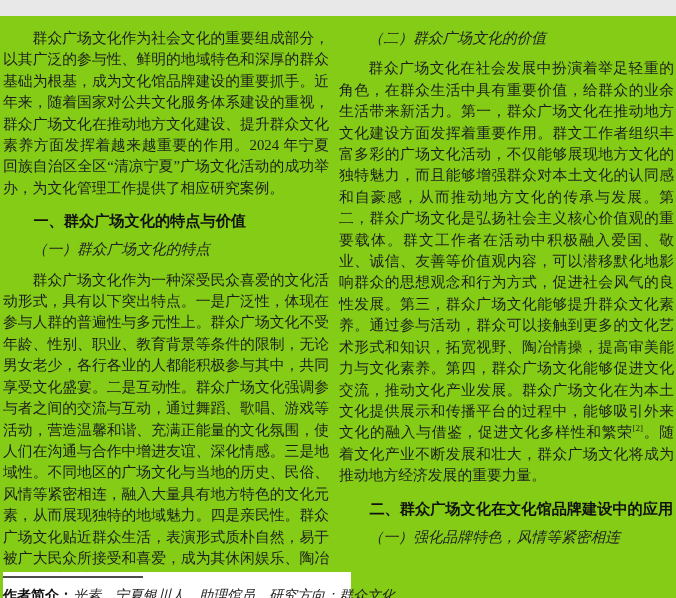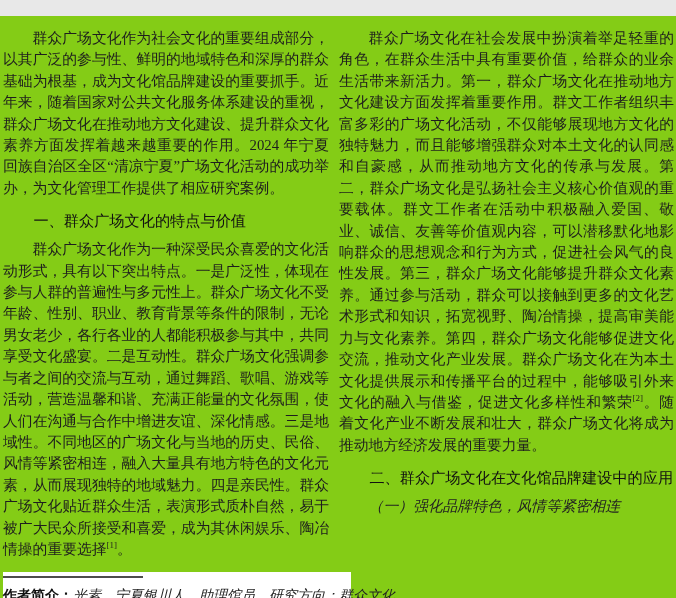--- a/index.html
+++ b/index.html
@@ -31,21 +31,21 @@
     margin: 0;
     font-size: 14.8px;
     line-height: 21.4px;
     text-align: justify;
     text-indent: 2em;
     word-break: break-all;
   }
   h2.sec-heading {
     margin: 13px 0 9px 0;
     font-family: "Liberation Sans", sans-serif;
-    font-weight: normal;
+    font-weight: bold;
     font-size: 15.2px;
     line-height: 18px;
     text-indent: 2em;
     color: #111111;
   }
   p.sub-heading {
     margin: 0 0 9px 0;
     font-size: 14.8px;
     line-height: 21.4px;
     font-style: italic;
@@ -92,25 +92,27 @@
 <body>
 
 <div class="page">
   <div class="columns">
 
     <div class="col col-left">
       <p class="body">群众广场文化作为社会文化的重要组成部分，以其广泛的参与性、鲜明的地域特色和深厚的群众基础为根基，成为文化馆品牌建设的重要抓手。近年来，随着国家对公共文化服务体系建设的重视，群众广场文化在推动地方文化建设、提升群众文化素养方面发挥着越来越重要的作用。2024 年宁夏回族自治区全区“清凉宁夏”广场文化活动的成功举办，为文化管理工作提供了相应研究案例。</p>
 
       <h2 class="sec-heading">一、群众广场文化的特点与价值</h2>
 
+      <p class="sub-heading">（一）群众广场文化的特点</p>
 
       <p class="body"><span>群众广场文化作为一种深受民众喜爱的文化活动形式，具有以下突出特点。一是广泛性，体现在参与人群的普遍性与多元性上。群众广场文化不受年龄、性别、职业、教育背景等条件的限制，无论男女老少，各行各业的人都能积极参与其中，共同享受文化盛宴。二是互动性。群众广场文化强调参与者之间的交流与互动，通过舞蹈、歌唱、游戏等活动，营造温馨和谐、充满正能量的文化氛围，使人们在沟通与合作中增进友谊、深化情感。三是地域性。不同地区的广场文化与当地的历史、民俗、风情等紧密相连，融入大量具有地方特色的文化元素，从而展现独特的地域魅力。四是亲民性。群众广场文化贴近群众生活，表演形式质朴自然，易于被广大民众所接受和喜爱，成为其休闲娱乐、陶冶情操的重要选择</span><sup class="cite-ref">[1]</sup><span>。</span></p>
     </div>
 
     <div class="col col-right">
+      <p class="sub-heading">（二）群众广场文化的价值</p>
 
       <p class="body"><span>群众广场文化在社会发展中扮演着举足轻重的角色，在群众生活中具有重要价值，给群众的业余生活带来新活力。第一，群众广场文化在推动地方文化建设方面发挥着重要作用。群文工作者组织丰富多彩的广场文化活动，不仅能够展现地方文化的独特魅力，而且能够增强群众对本土文化的认同感和自豪感，从而推动地方文化的传承与发展。第二，群众广场文化是弘扬社会主义核心价值观的重要载体。群文工作者在活动中积极融入爱国、敬业、诚信、友善等价值观内容，可以潜移默化地影响群众的思想观念和行为方式，促进社会风气的良性发展。第三，群众广场文化能够提升群众文化素养。通过参与活动，群众可以接触到更多的文化艺术形式和知识，拓宽视野、陶冶情操，提高审美能力与文化素养。第四，群众广场文化能够促进文化交流，推动文化产业发展。群众广场文化在为本土文化提供展示和传播平台的过程中，能够吸引外来文化的融入与借鉴，促进文化多样性和繁荣</span><sup class="cite-ref">[2]</sup><span>。随着文化产业不断发展和壮大，群众广场文化将成为推动地方经济发展的重要力量。</span></p>
 
       <h2 class="sec-heading">二、群众广场文化在文化馆品牌建设中的应用</h2>
 
       <p class="sub-heading">（一）强化品牌特色，风情等紧密相连</p>
 
     </div>
 
   </div>

